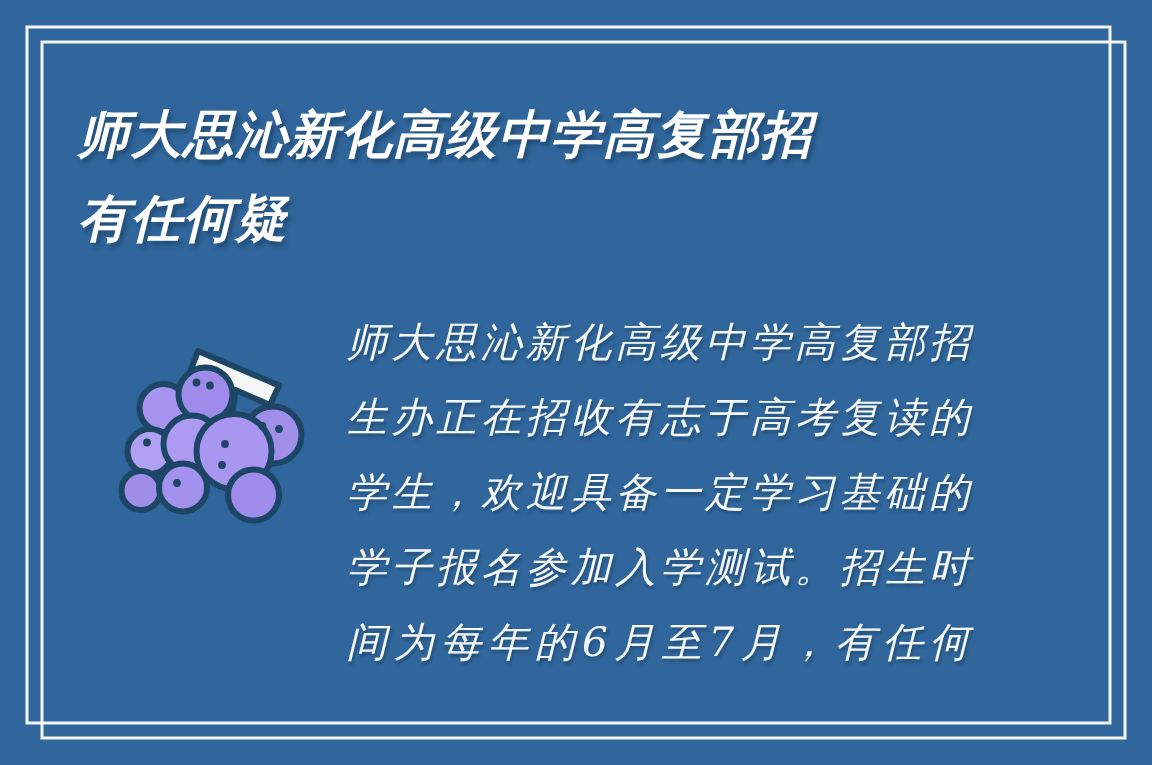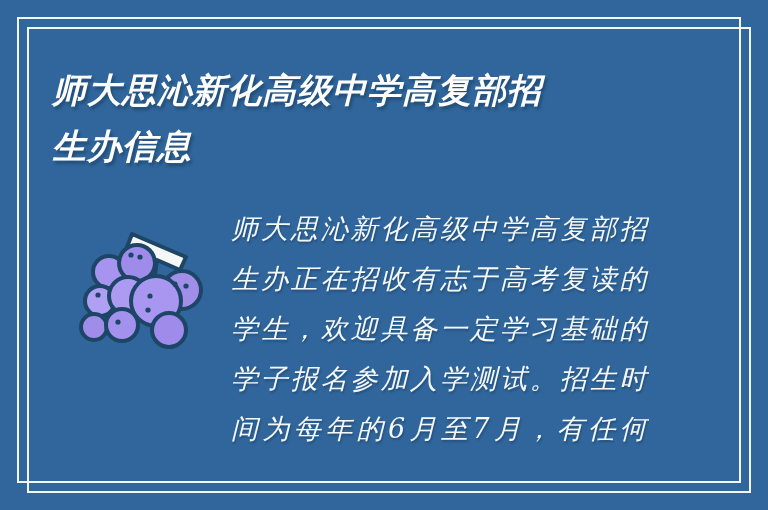--- a/index.html
+++ b/index.html
@@ -88,21 +88,21 @@
 </style>
 </head>
 <body>
 
 <div id="card">
 
   <div class="frame frame-outer"></div>
   <div class="frame frame-inner"></div>
 
   <div id="title">师大思沁新化高级中学高复部招
-生办信息</div>
+有任何疑</div>
 
   <div id="illustration">
     <svg viewBox="0 0 150 150" width="150" height="150" aria-hidden="true">
 
       <g>
         <path d="M58 34 L112 57 L106 70 L83 60 L80 82 L67 80 L70 54 L53 47 Z" fill="#f4f7f5" stroke="#1d4566" stroke-width="4" stroke-linejoin="round"></path>
       </g>
 
       <circle cx="35" cy="72" r="16" fill="#a794ef" stroke="#1d4566" stroke-width="4"></circle>
       <circle cx="63" cy="63" r="18" fill="#9f8cea" stroke="#1d4566" stroke-width="4"></circle>

